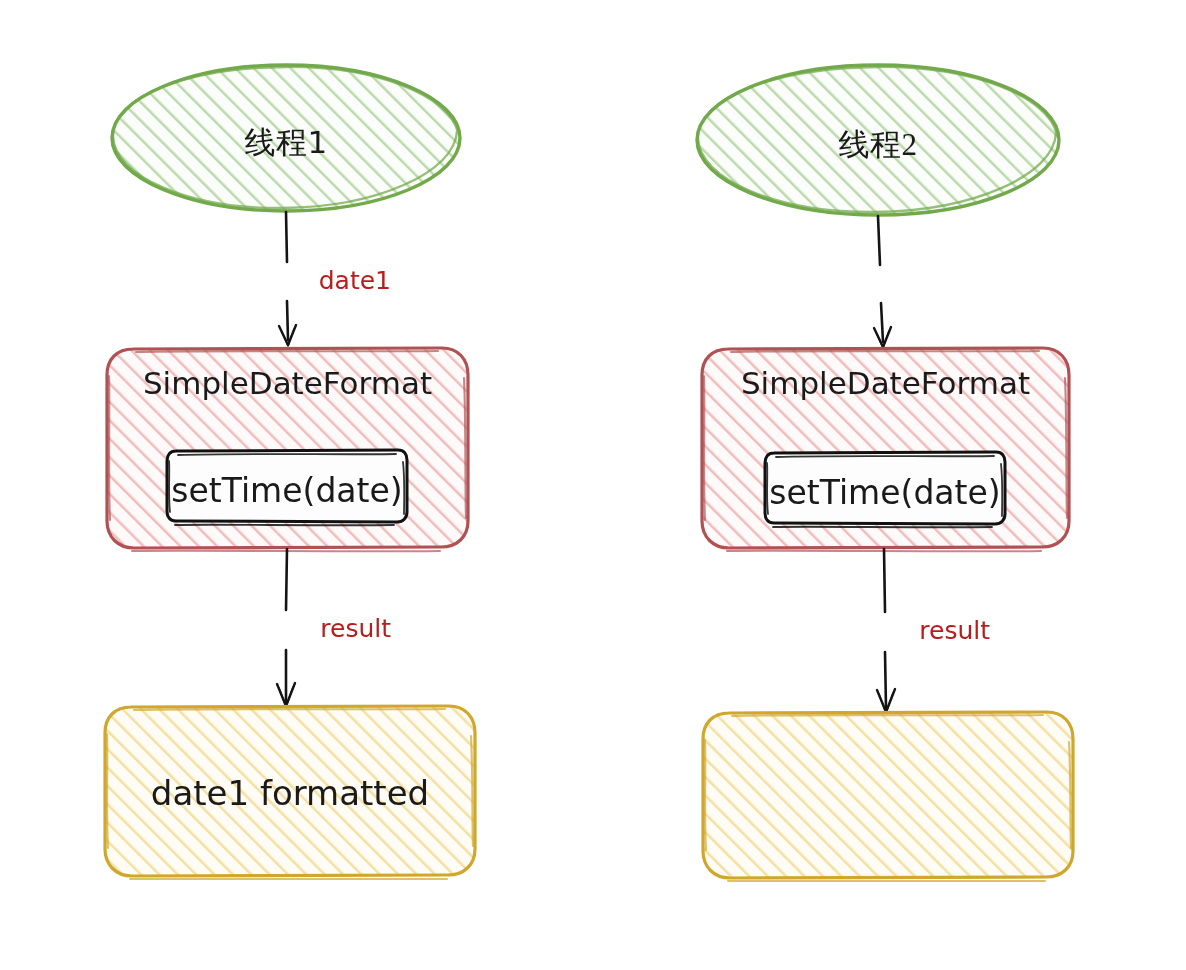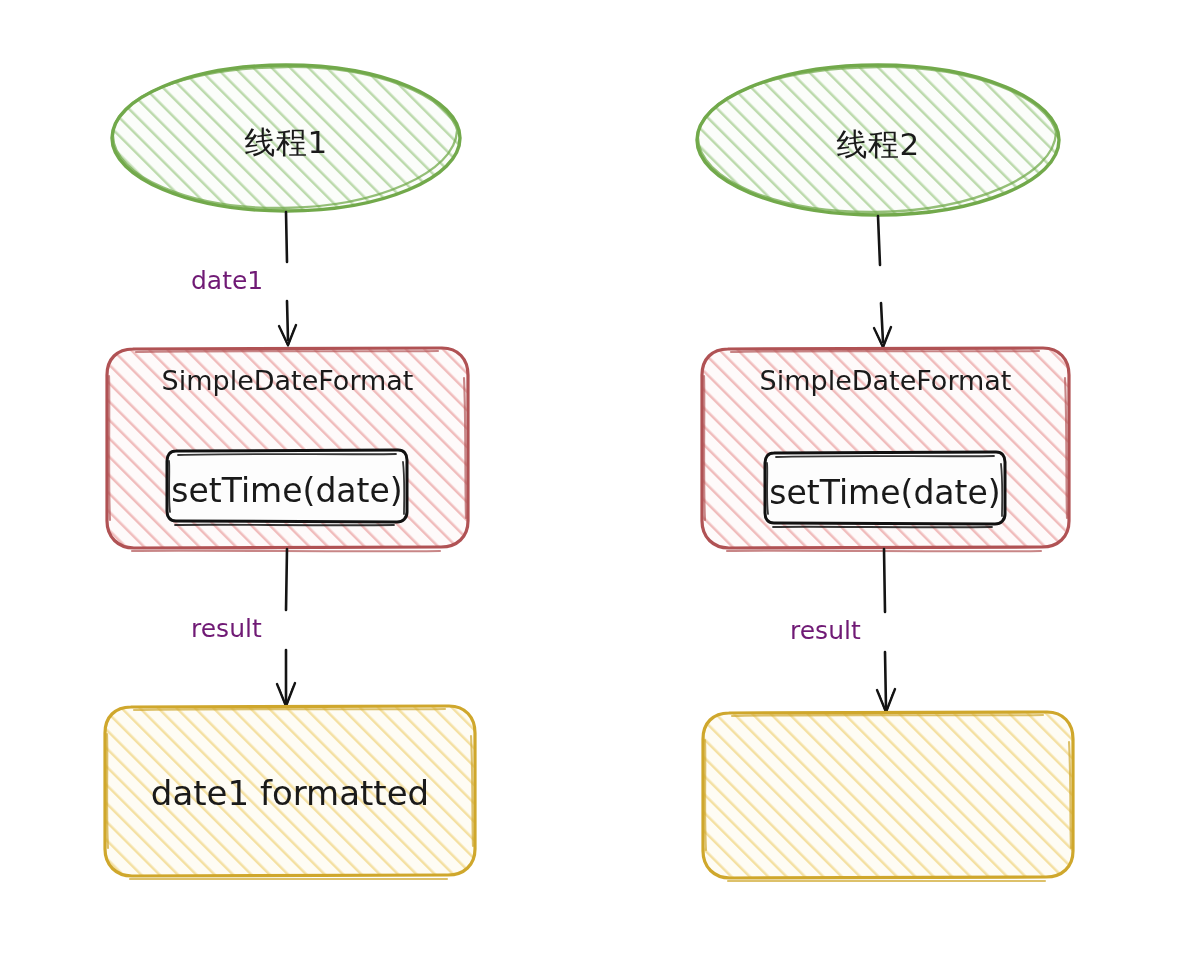--- a/index.html
+++ b/index.html
@@ -34,35 +34,35 @@
     font-family: "DejaVu Sans", sans-serif;
     white-space: nowrap;
     pointer-events: none;
   }
   .lbl-ellipse {
     font-size: 31px;
     font-weight: 500;
     letter-spacing: 0.5px;
   }
   .lbl-box-title {
-    font-size: 27px;
+    font-size: 31px;
     font-weight: 400;
   }
   .lbl-inner {
     font-size: 33px;
     font-weight: 400;
   }
   .lbl-result-box {
     font-size: 34px;
     font-weight: 400;
   }
   .edge-label {
     position: absolute;
-    text-align: left;
-    color: #701a75;
+    text-align: right;
+    color: #b91c1c;
     font-size: 25px;
     font-family: "DejaVu Sans", sans-serif;
     background: #ffffff;
     padding: 1px 5px;
     white-space: nowrap;
     pointer-events: none;
   }
 </style>
 </head>
 <body>
@@ -167,21 +167,21 @@
   <div class="edge-label" style="left:186px; top:265px; width:200px;">date1</div>
 
   <div class="node-label lbl-box-title" style="left:107px; top:365px; width:361px;">SimpleDateFormat</div>
 
   <div class="node-label lbl-inner" style="left:167px; top:471px; width:240px;">setTime(date)</div>
 
   <div class="edge-label" style="left:186px; top:613px; width:200px;">result</div>
 
   <div class="node-label lbl-result-box" style="left:105px; top:773px; width:370px;">date1 formatted</div>
 
-  <div class="node-label lbl-ellipse" style="left:697px; top:124px; width:362px;">线程2</div>
+  <div class="node-label lbl-ellipse" style="left:697px; top:124px; width:362px;font-family:Liberation Serif, serif;">线程2</div>
 
 
   <div class="node-label lbl-box-title" style="left:702px; top:365px; width:367px;">SimpleDateFormat</div>
 
   <div class="node-label lbl-inner" style="left:765px; top:473px; width:240px;">setTime(date)</div>
 
   <div class="edge-label" style="left:785px; top:615px; width:200px;">result</div>
 
 
 </div>

